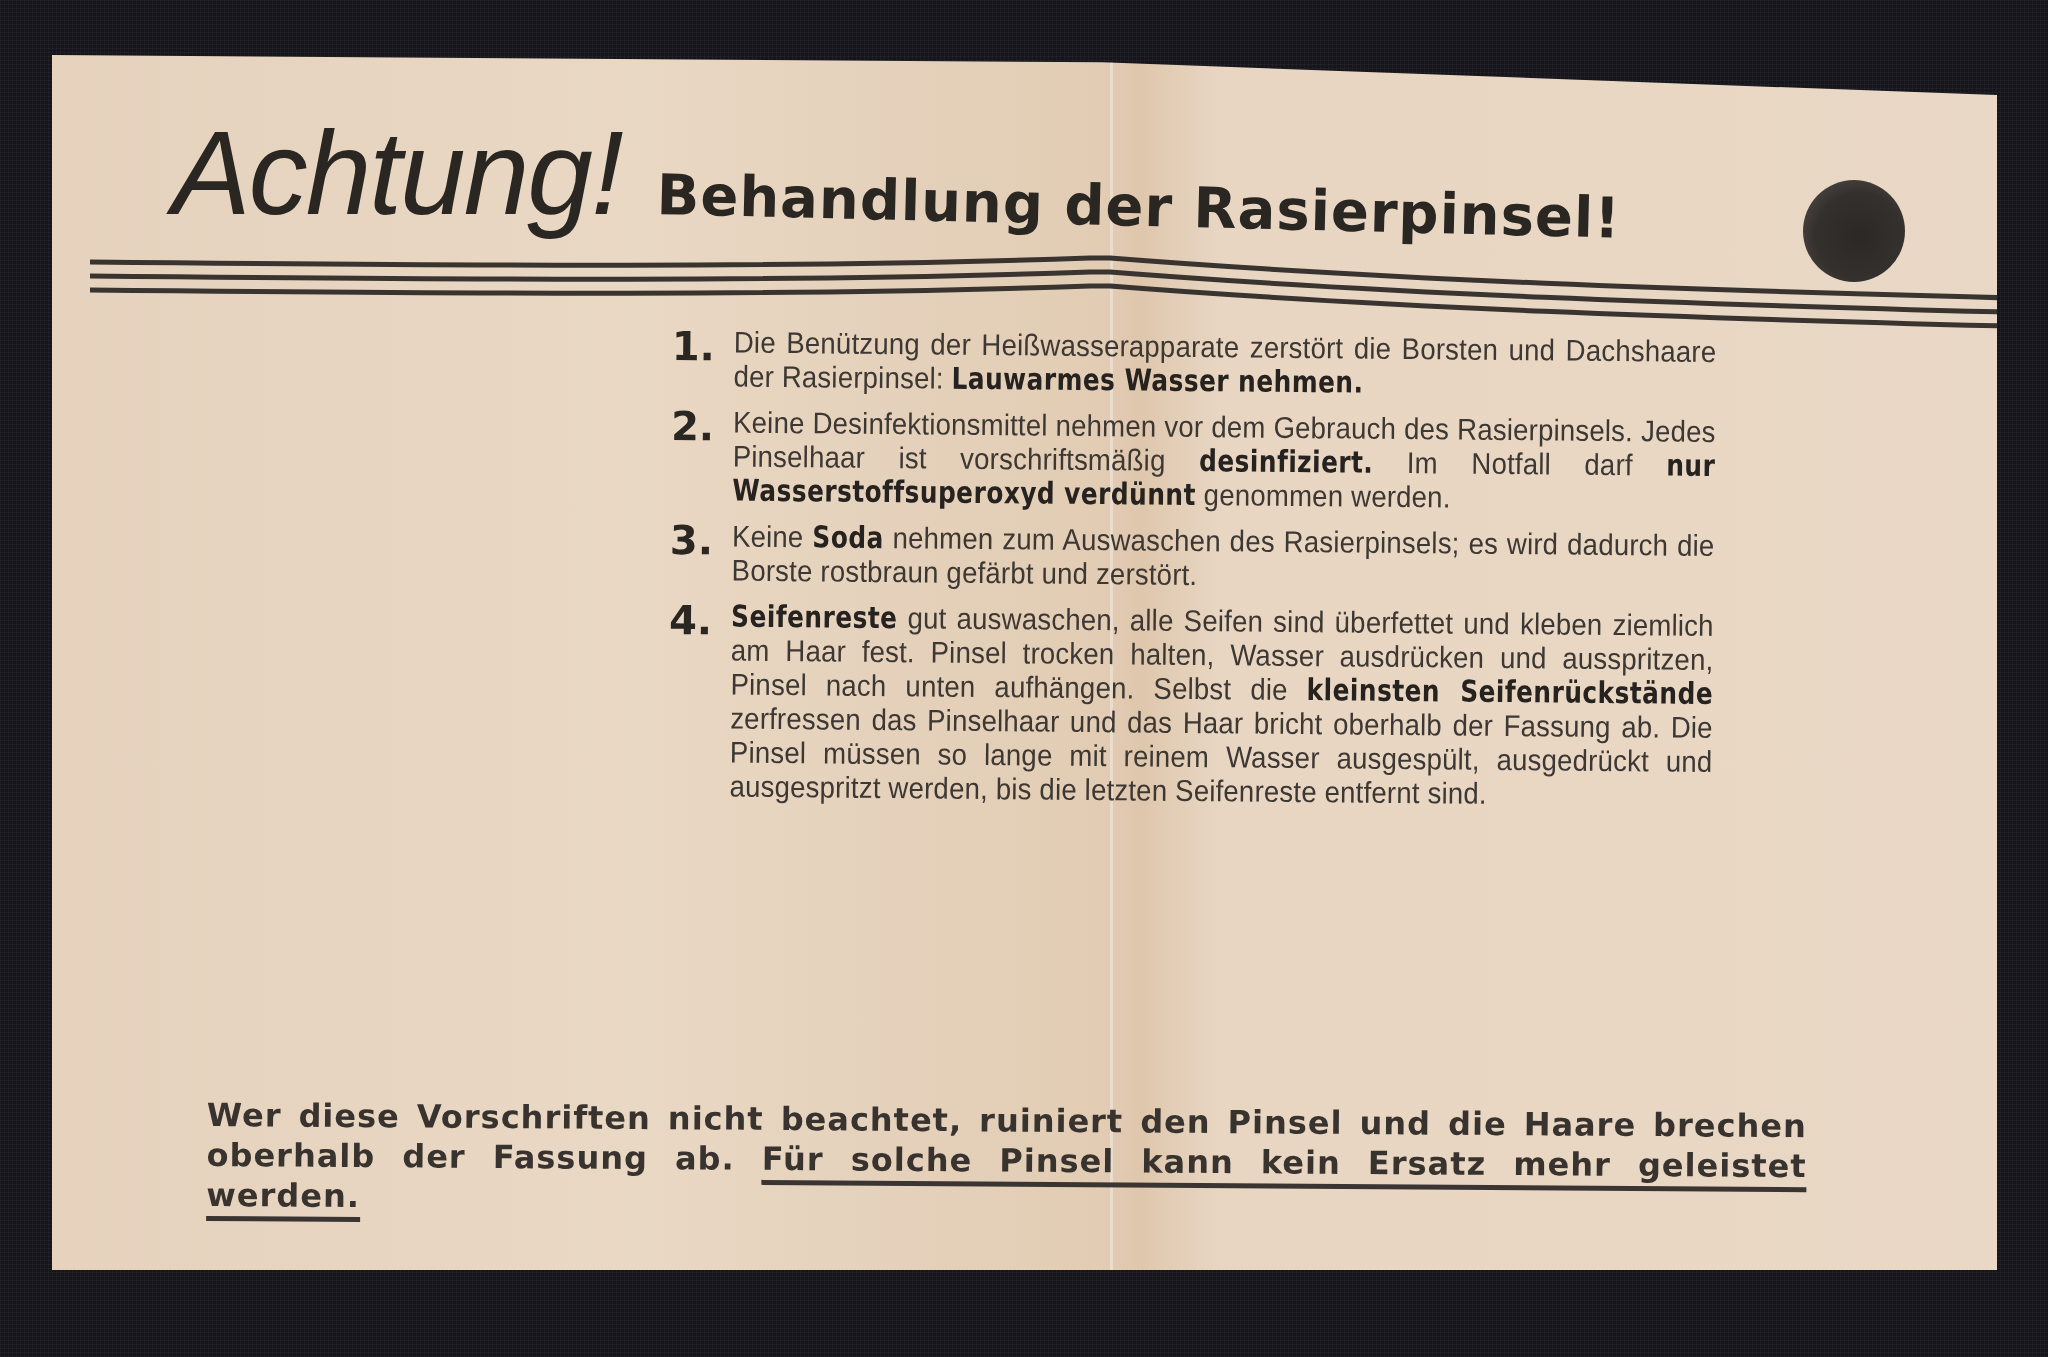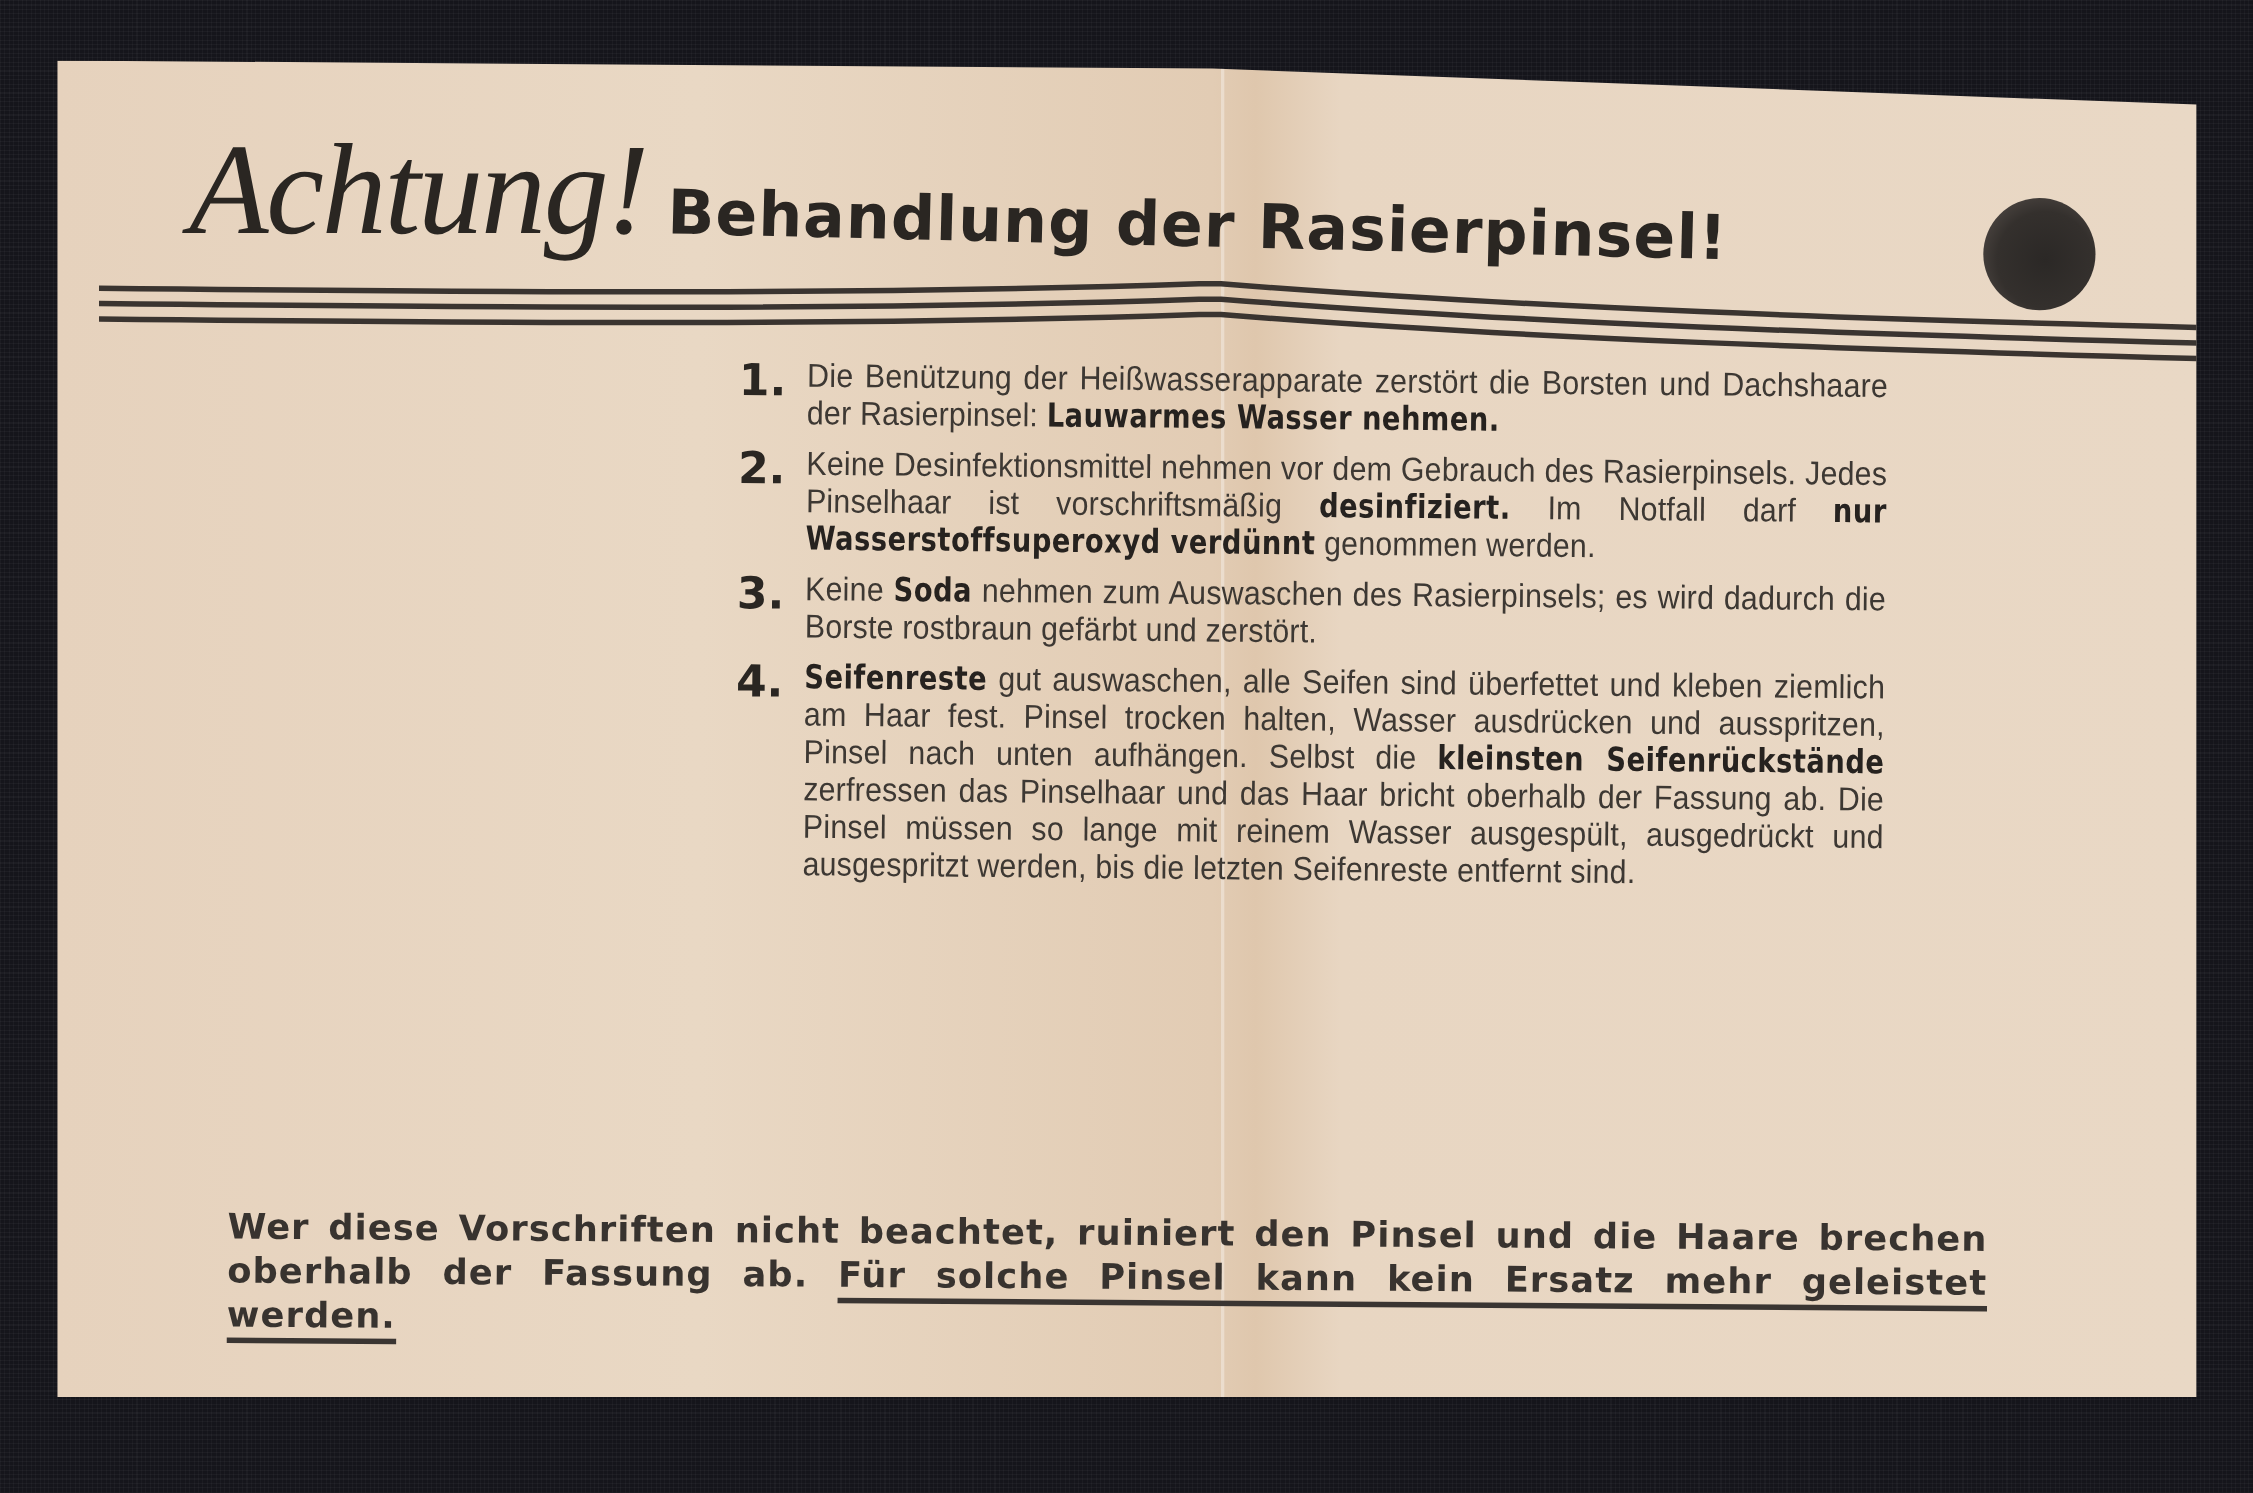--- a/index.html
+++ b/index.html
@@ -37,25 +37,25 @@
     .headline {
       position: absolute;
       left: 120px;
       top: 50px;
       display: flex;
       align-items: baseline;
       white-space: nowrap;
       color: #2a2622;
     }
     .headline-italic {
-      font-family: Liberation Serif, serif;
+      font-family: Liberation Sans, sans-serif;
       font-style: italic;
       font-size: 118px;
       letter-spacing: -2px;
-      margin-right: 17px;
+      margin-right: 34px;
     }
     .headline-sub {
       font-family: "DejaVu Sans", sans-serif;
       font-weight: bold;
       font-size: 56px;
       letter-spacing: 1px;
       transform: rotate(1.4deg);
       transform-origin: left bottom;
     }
     .stamp-dot {

